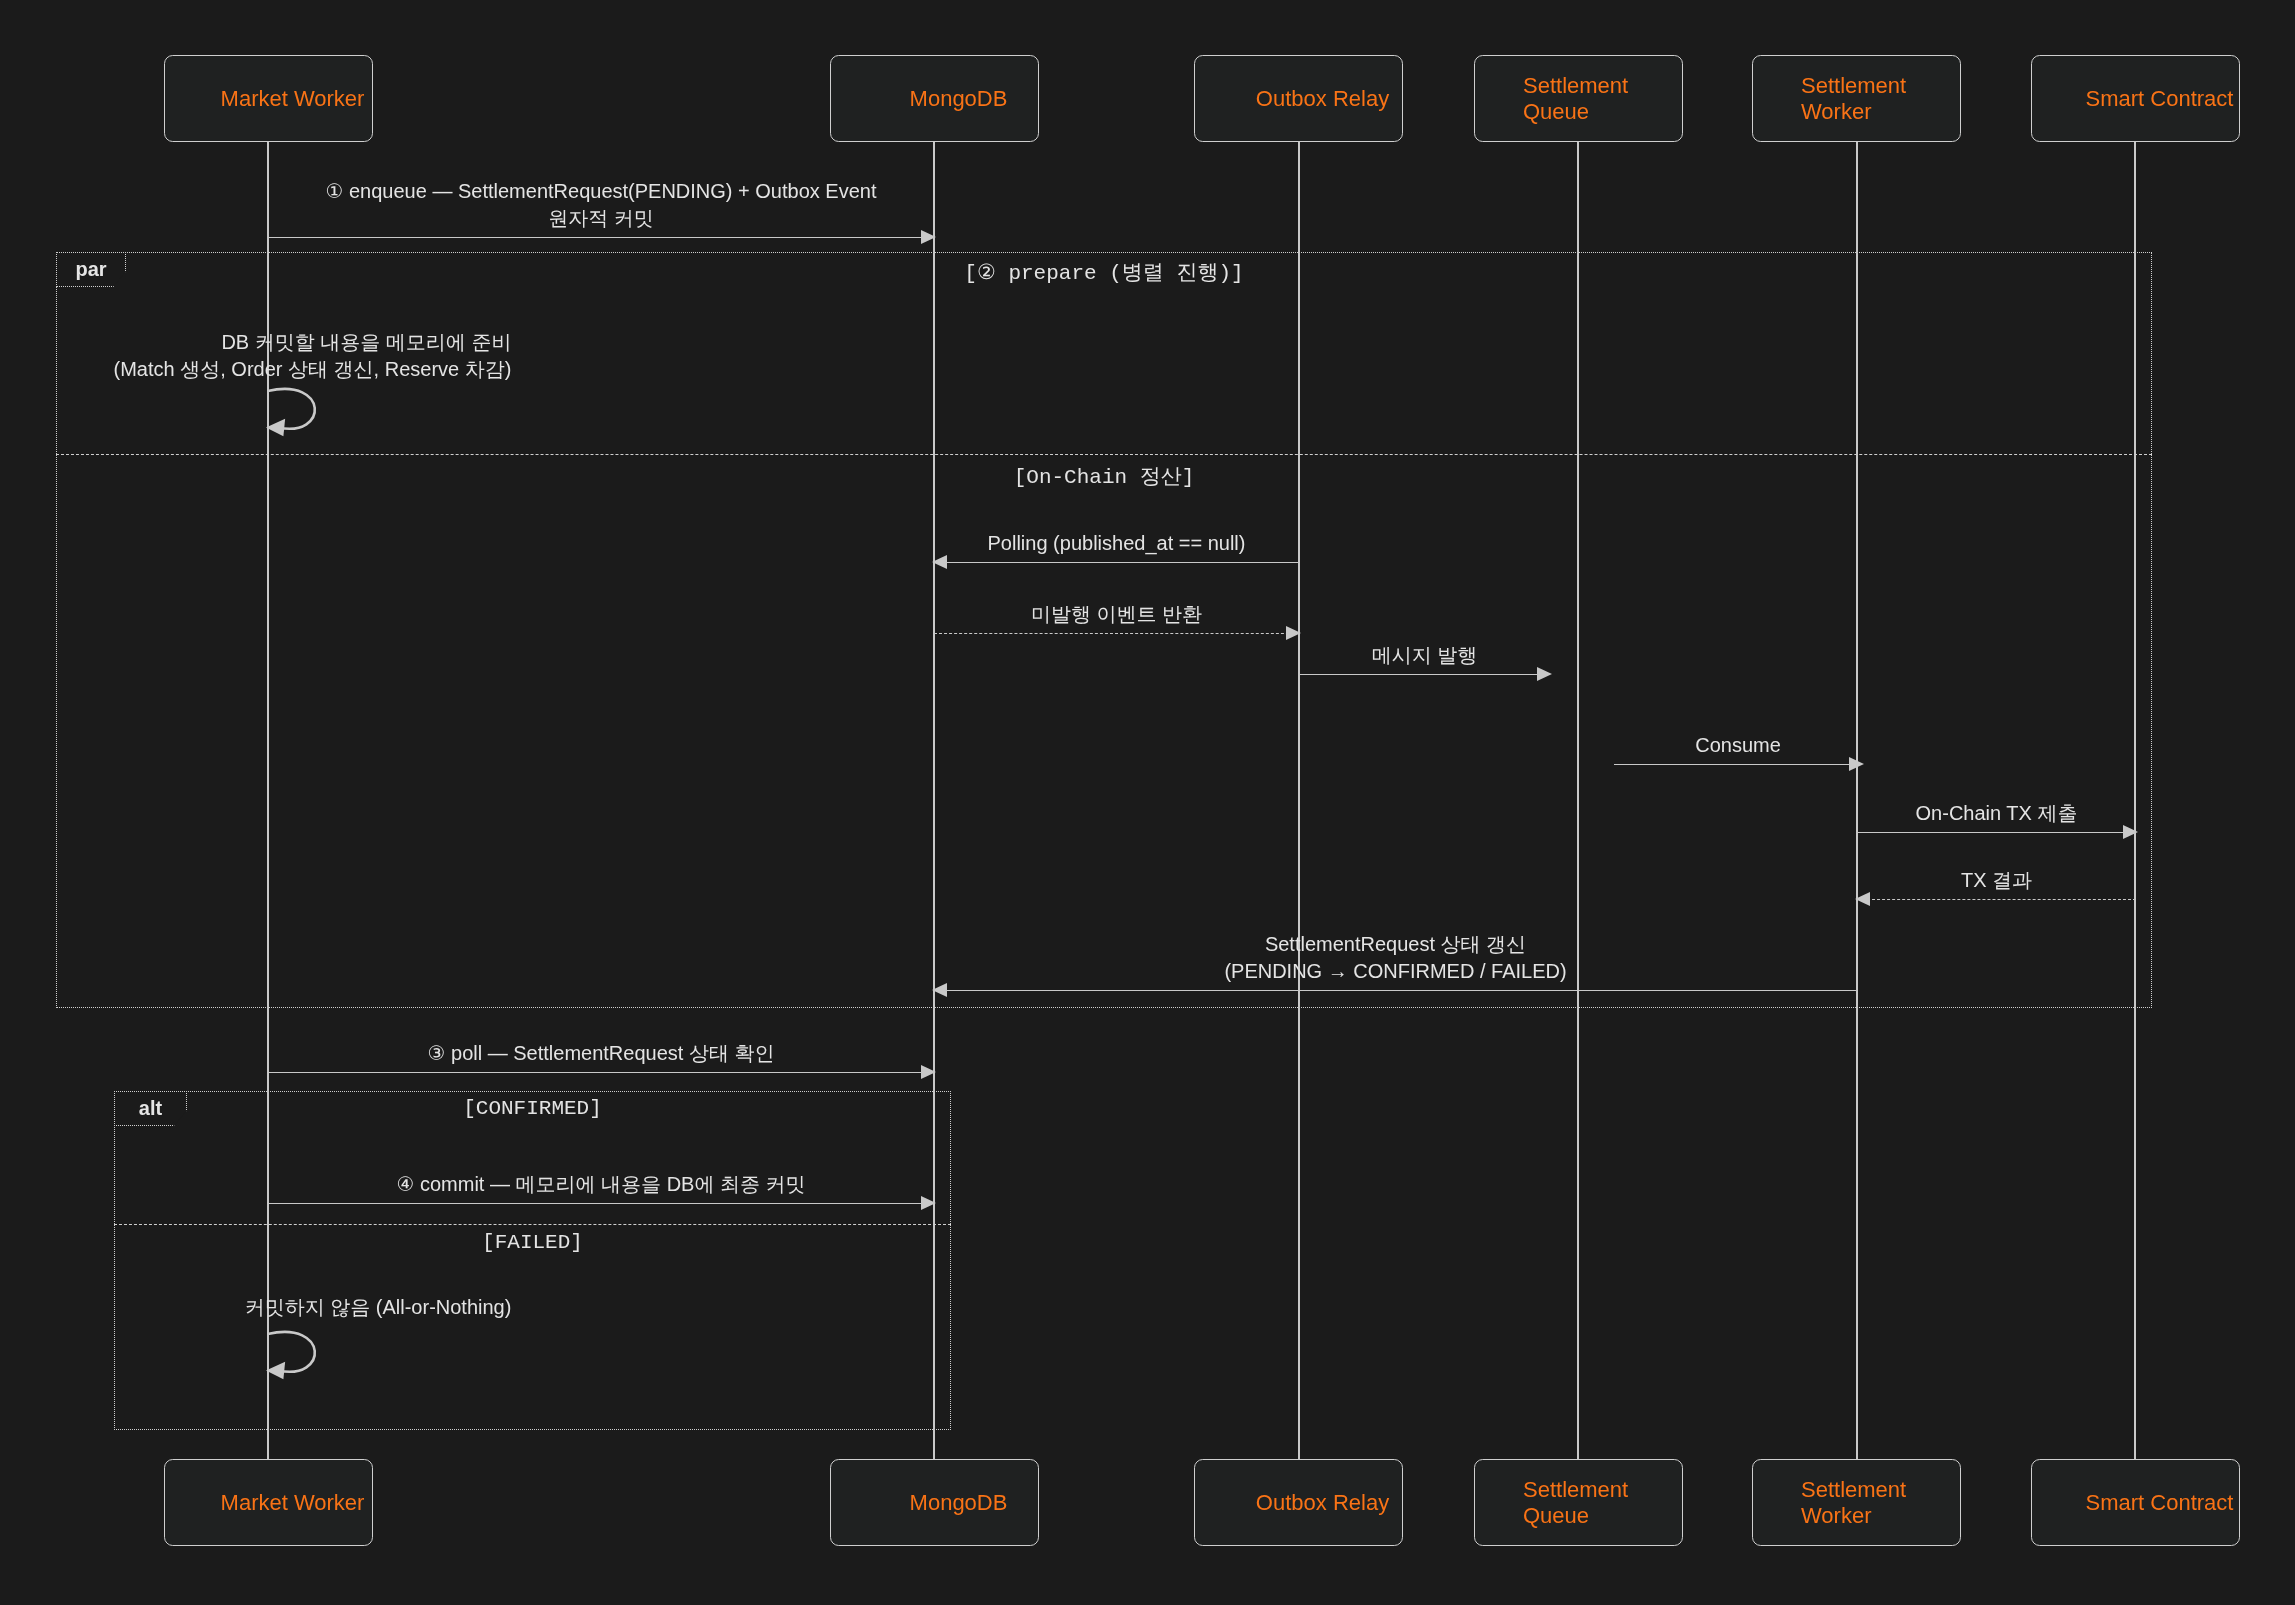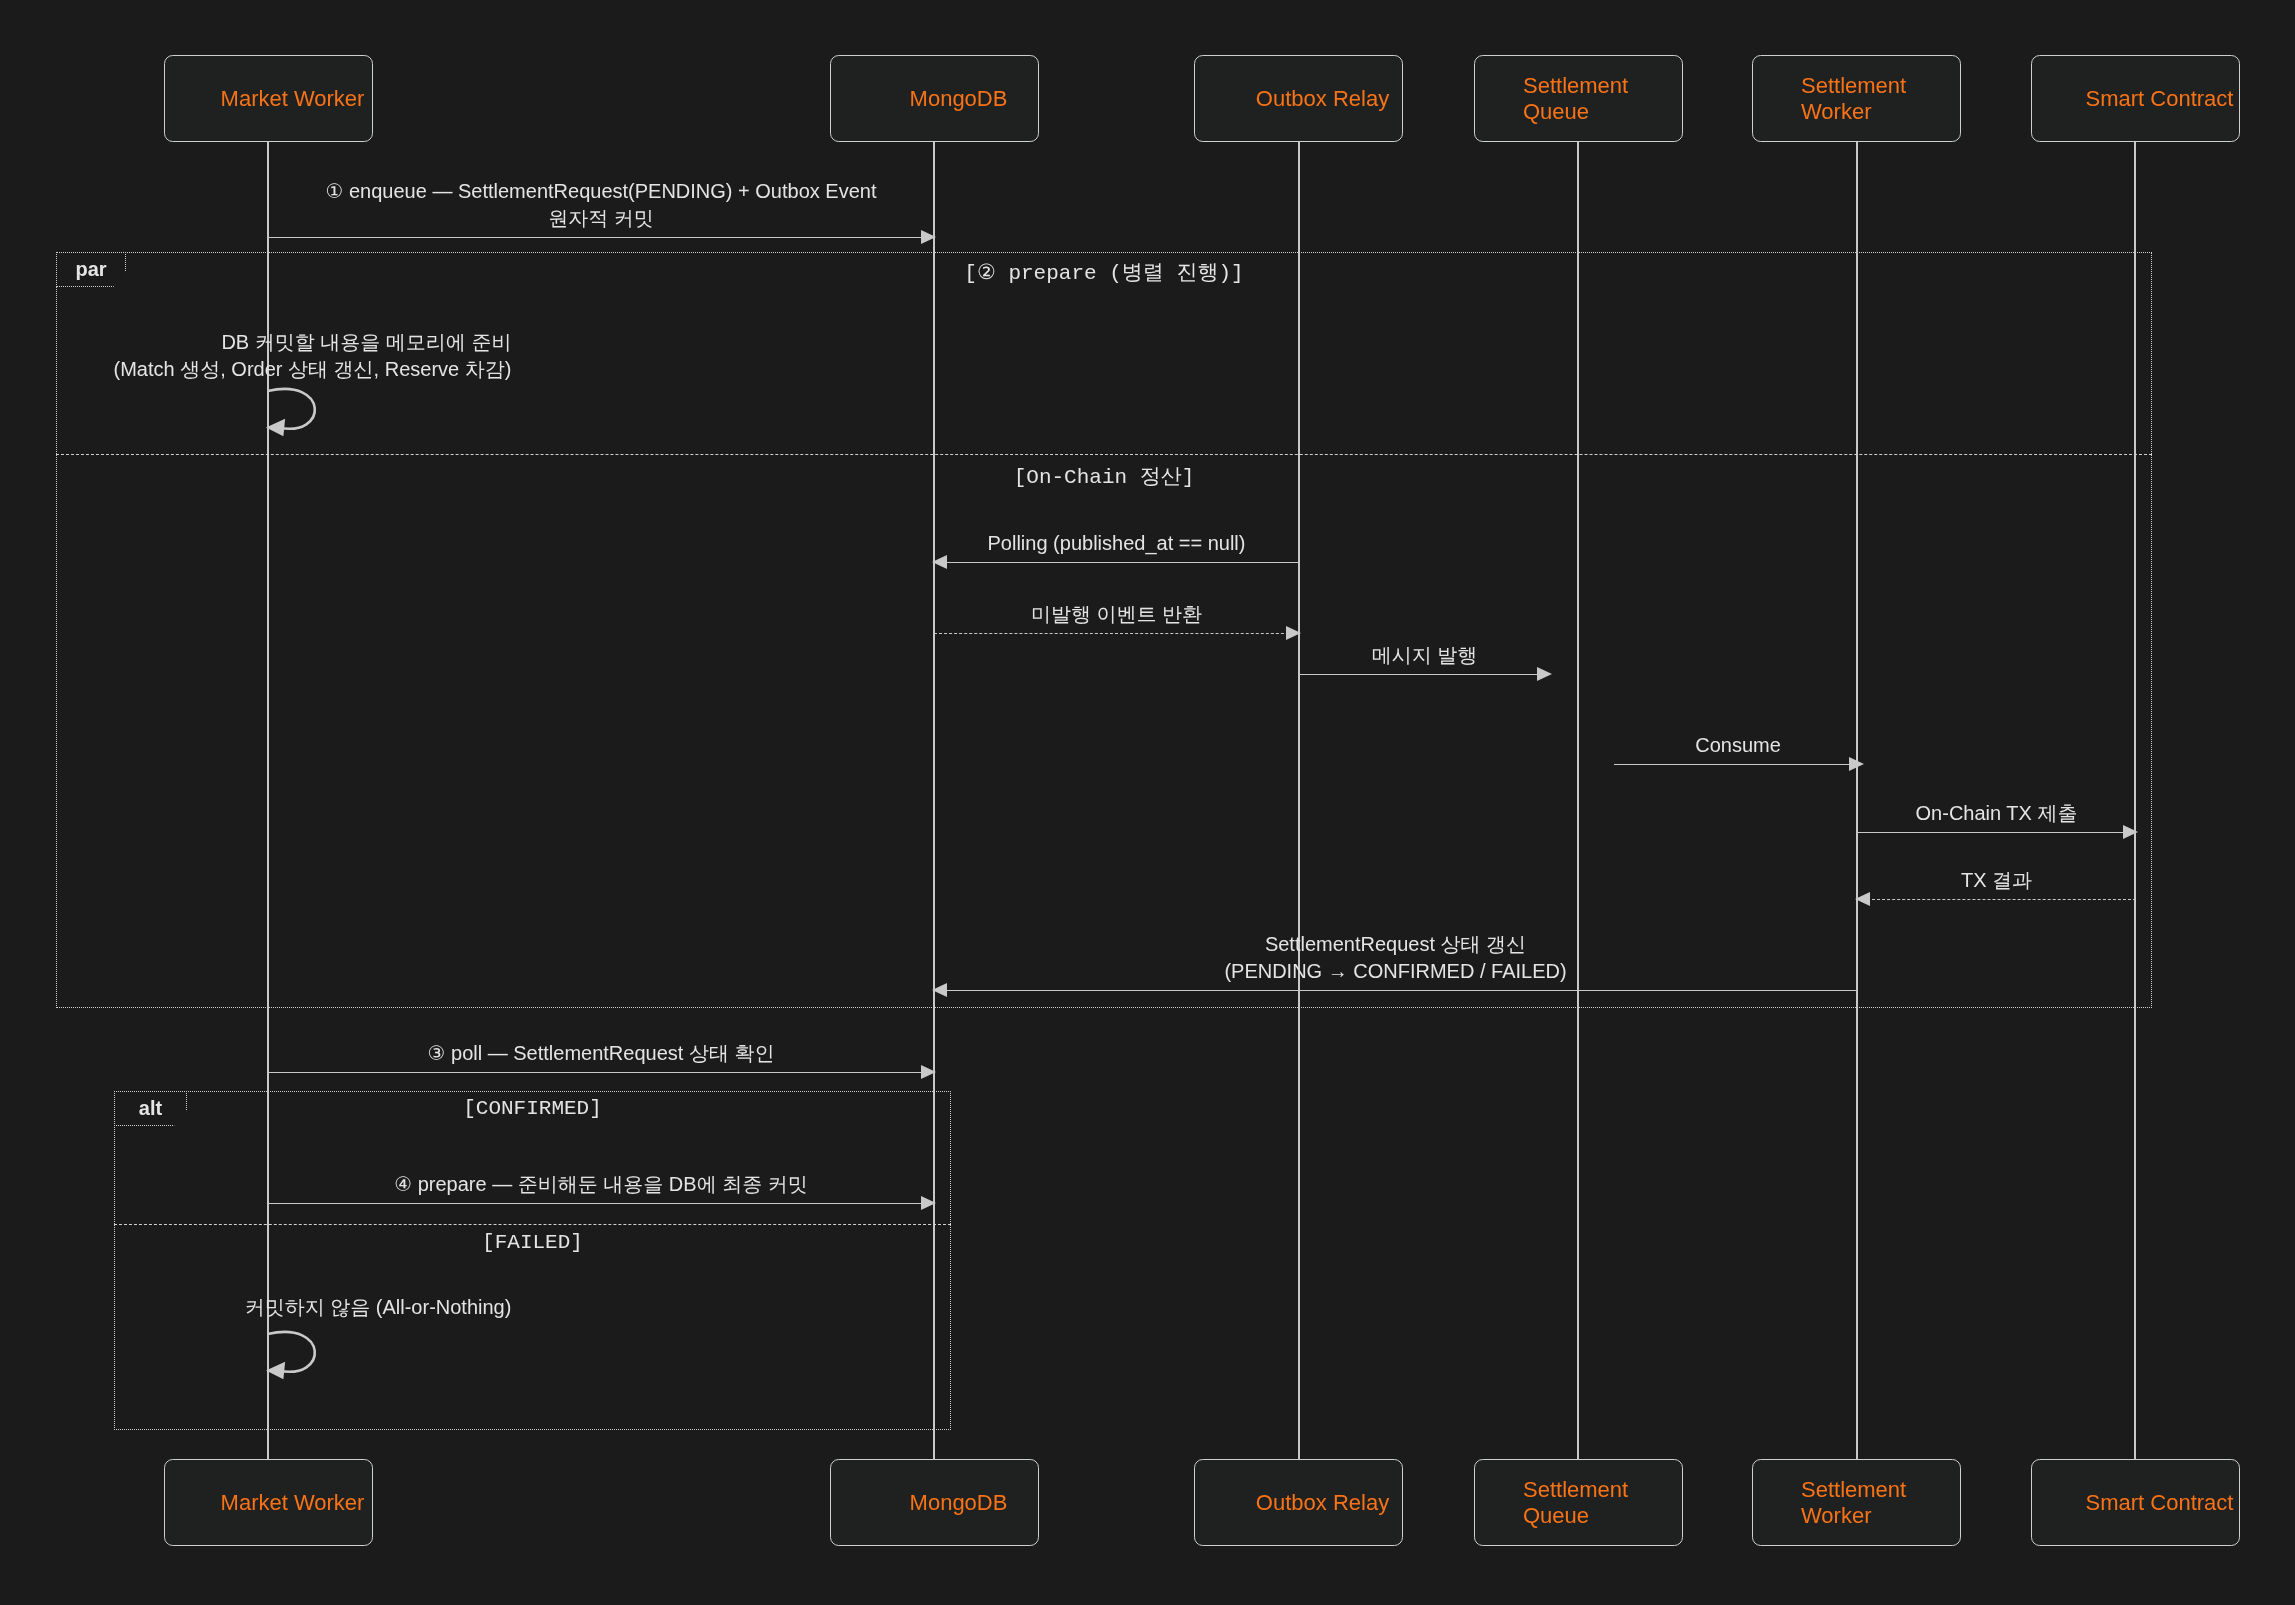--- a/index.html
+++ b/index.html
@@ -197,21 +197,21 @@
   </div>
 
   <div class="msg" style="left:268px;top:1040px;width:666px">
     <div class="msg-label">③ poll — SettlementRequest 상태 확인</div>
     <div class="msg-line">
         <i class="ah-right"></i>
       </div>
   </div>
 
   <div class="msg" style="left:268px;top:1171px;width:666px">
-    <div class="msg-label">④ prepare — 준비해둔 내용을 DB에 최종 커밋</div>
+    <div class="msg-label">④ commit — 메모리에 내용을 DB에 최종 커밋</div>
     <div class="msg-line">
         <i class="ah-right"></i>
       </div>
   </div>
 
   <div class="self-label" style="left:24.4px;top:1294px;width:487px">커밋하지 않음 (All-or-Nothing)</div>
   <svg class="self-loop" style="left:266px;top:1327px" width="87" height="61" viewBox="0 0 100 70">
     <path d="M2,8 C72,-8 72,62 14,50" stroke="#c9c9c9" stroke-width="3" fill="none"></path>
     <polygon points="0,50 22,40 20,60" fill="#c9c9c9"></polygon>
   </svg>

